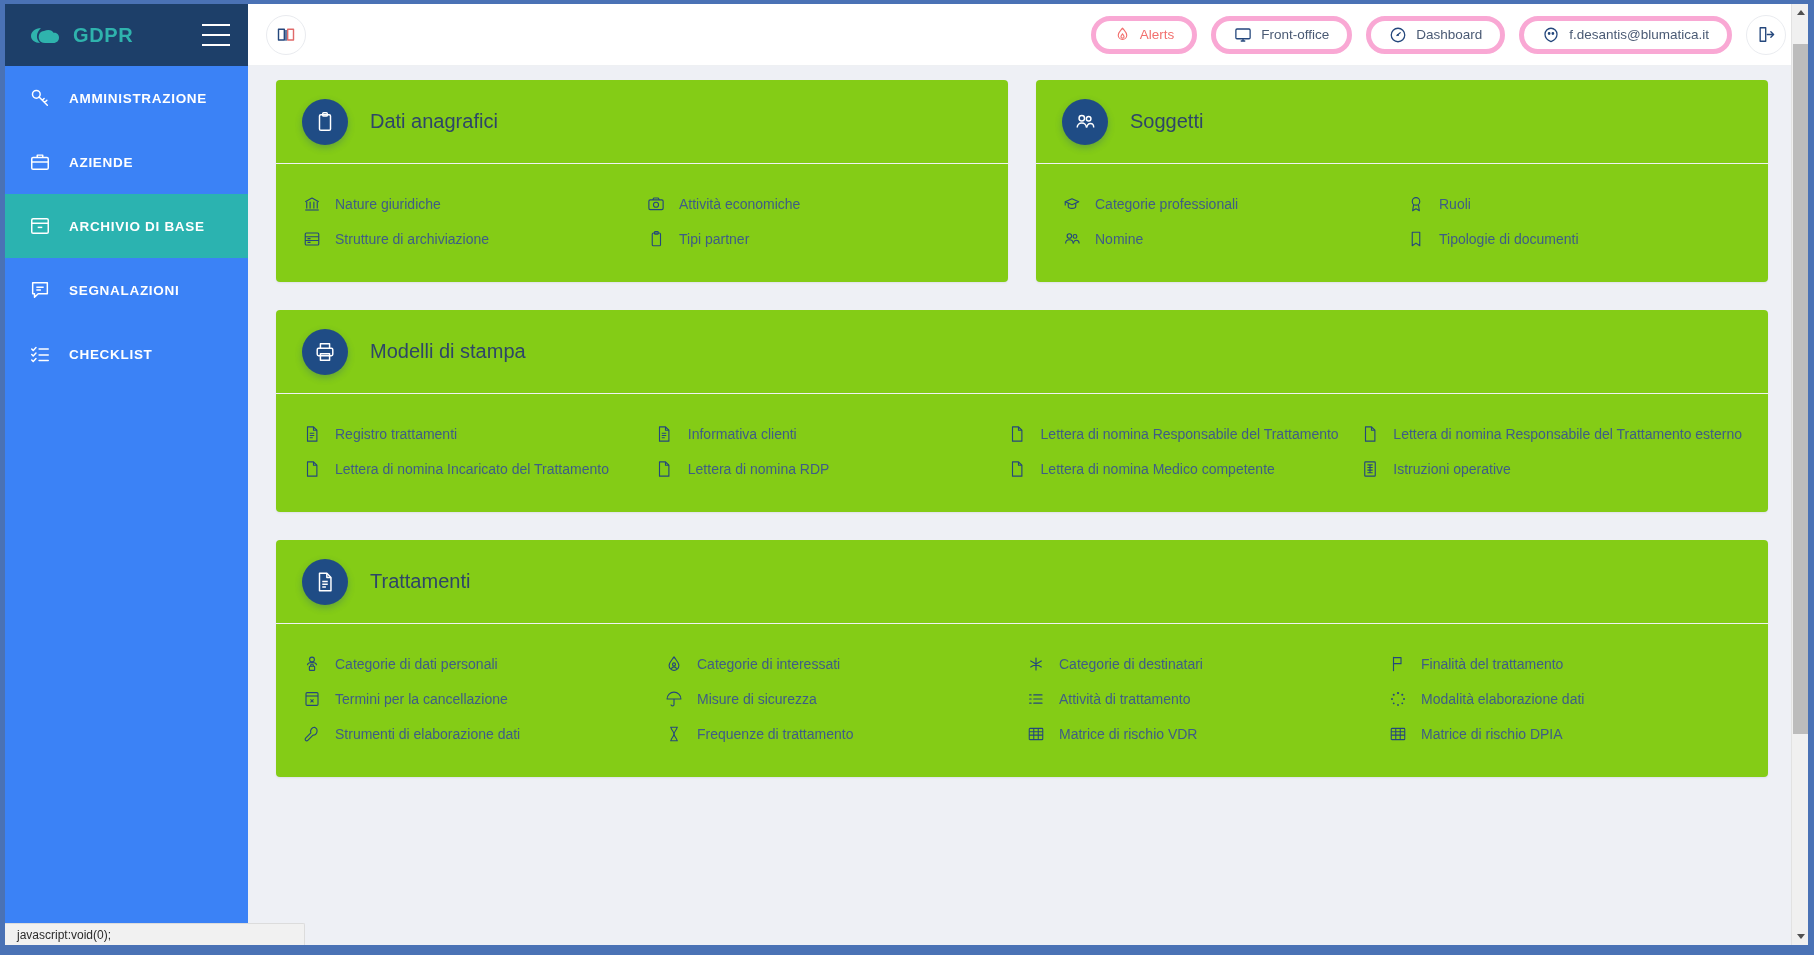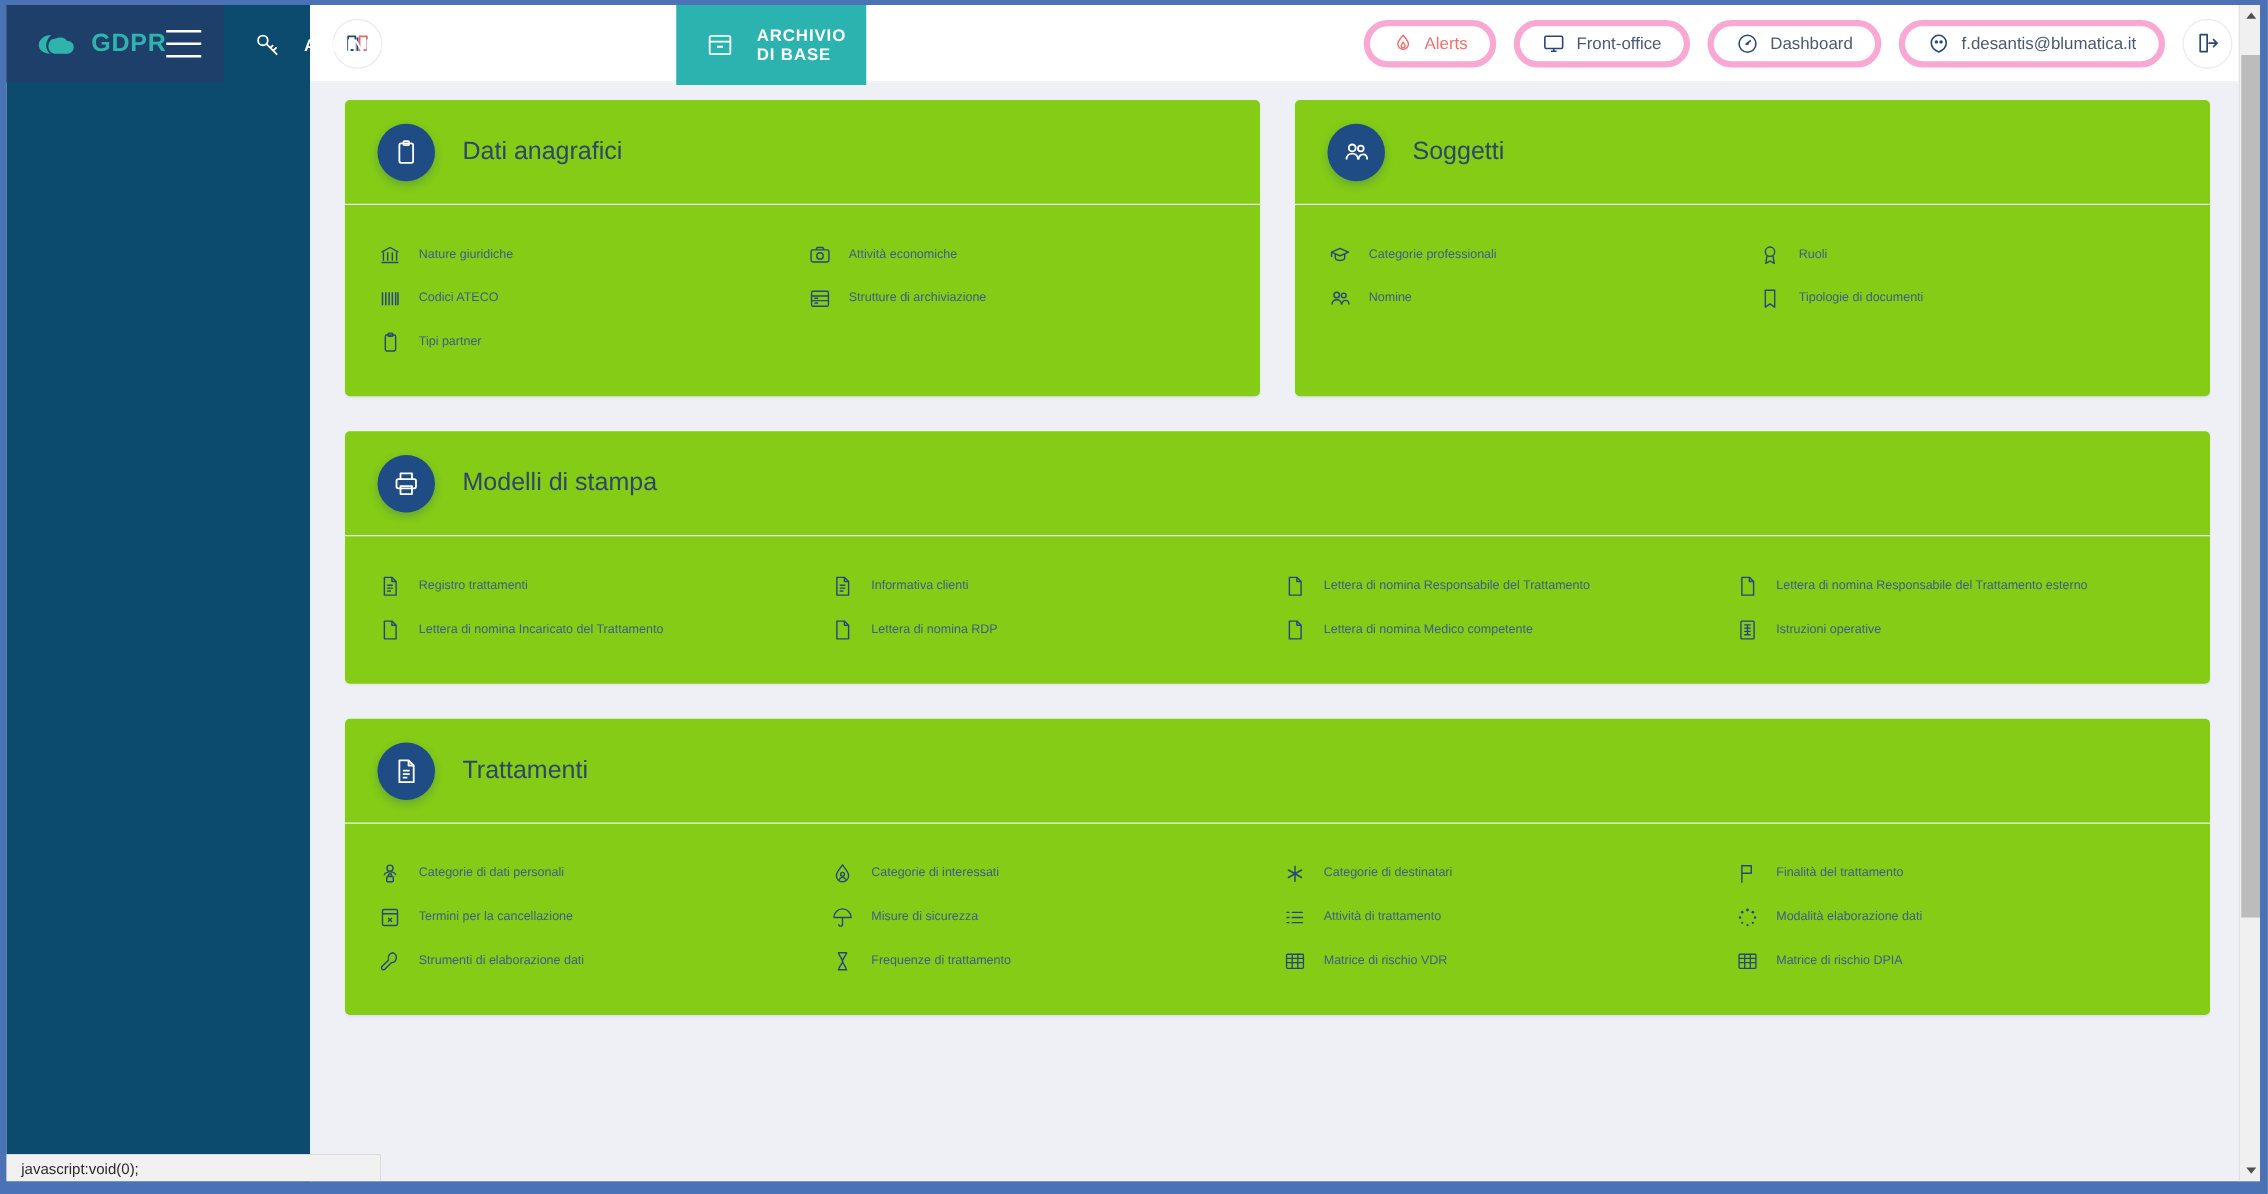--- a/index.html
+++ b/index.html
@@ -22,24 +22,24 @@
     width: 100%; height: 100%;
     background: #eef0f5;
     overflow: hidden;
     display: flex;
   }
 
   
   #sidebar {
     width: 243px;
     flex: 0 0 243px;
-    background: #0c4a6e;
+    background: #3b82f6;
     color: #ffffff;
     display: flex;
-    flex-direction: row;
+    flex-direction: column;
     position: relative;
     z-index: 5;
   }
   #brand-bar {
     height: 62px;
     background: #1d3f69;
     display: flex;
     align-items: center;
     padding: 0 18px 0 20px;
     justify-content: space-between;
@@ -166,21 +166,21 @@
     row-gap: 0;
   }
   .cols-2 { grid-template-columns: 1fr 1fr; }
   .cols-3 { grid-template-columns: 1fr 1fr 1fr 1fr; }
   .link-item {
     display: flex;
     align-items: center;
     gap: 14px;
     height: 35px;
     color: #3f5d86;
-    font-size: 10px;
+    font-size: 14px;
     cursor: pointer;
     white-space: nowrap;
   }
   .link-item .lico {
     width: 19px; height: 19px;
     flex: 0 0 19px;
     display: flex; align-items: center; justify-content: center;
     color: #24477c;
   }
 
@@ -401,28 +401,20 @@
             </a>
             <a class="link-item">
               <span class="lico">
                 <svg width="18" height="18" viewBox="0 0 24 24" fill="none" stroke="#24477c" stroke-width="1.5" stroke-linejoin="round">
                   <rect x="2.5" y="6.5" width="19" height="13" rx="1.8"></rect>
                       <path d="M7.5 6.5l1.6-2.5h5.8l1.6 2.5"></path>
                       <circle cx="12" cy="13" r="3.4"></circle>
                 </svg>
               </span>
               <span>Attività economiche</span>
-            </a>
-            <a class="link-item">
-              <span class="lico">
-                <svg width="18" height="18" viewBox="0 0 24 24" stroke="#24477c" stroke-width="1.6">
-                  <path d="M4 5v14M7.5 5v14M11 5v14M14.5 5v14M18 5v14M20.5 5v14"></path>
-                </svg>
-              </span>
-              <span>Codici ATECO</span>
             </a>
             <a class="link-item">
               <span class="lico">
                 <svg width="18" height="18" viewBox="0 0 24 24" fill="none" stroke="#24477c" stroke-width="1.5" stroke-linejoin="round">
                   <rect x="3" y="4" width="18" height="16" rx="1.5"></rect>
                       <path d="M3 9h18M3 14h18M6 11.5h4M6 16.5h4"></path>
                 </svg>
               </span>
               <span>Strutture di archiviazione</span>
             </a>

